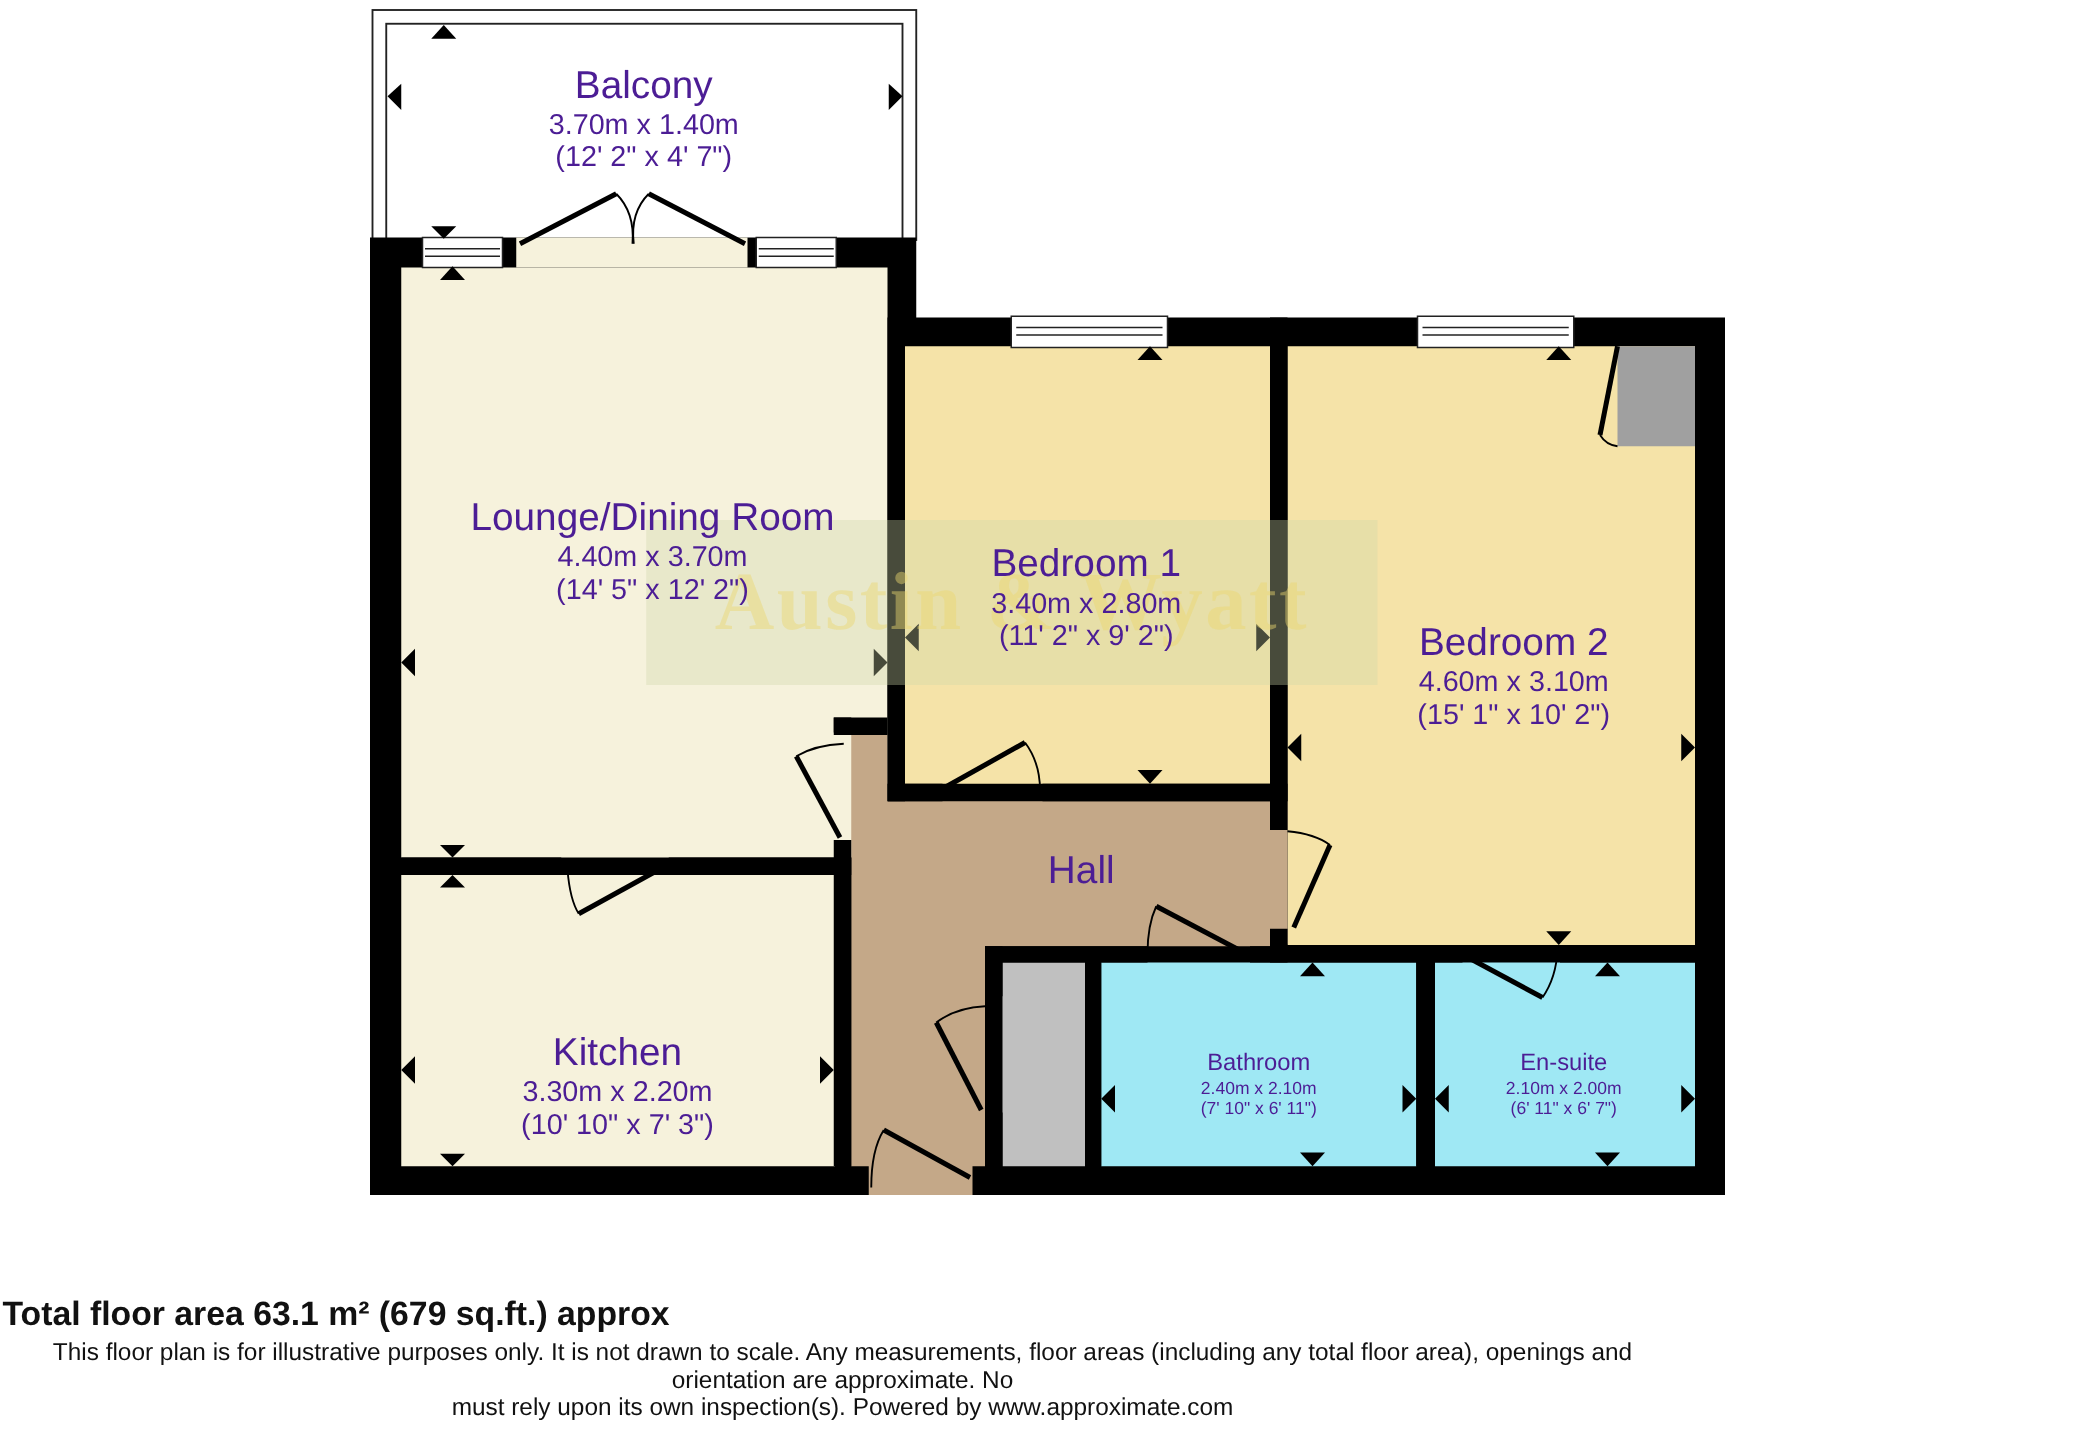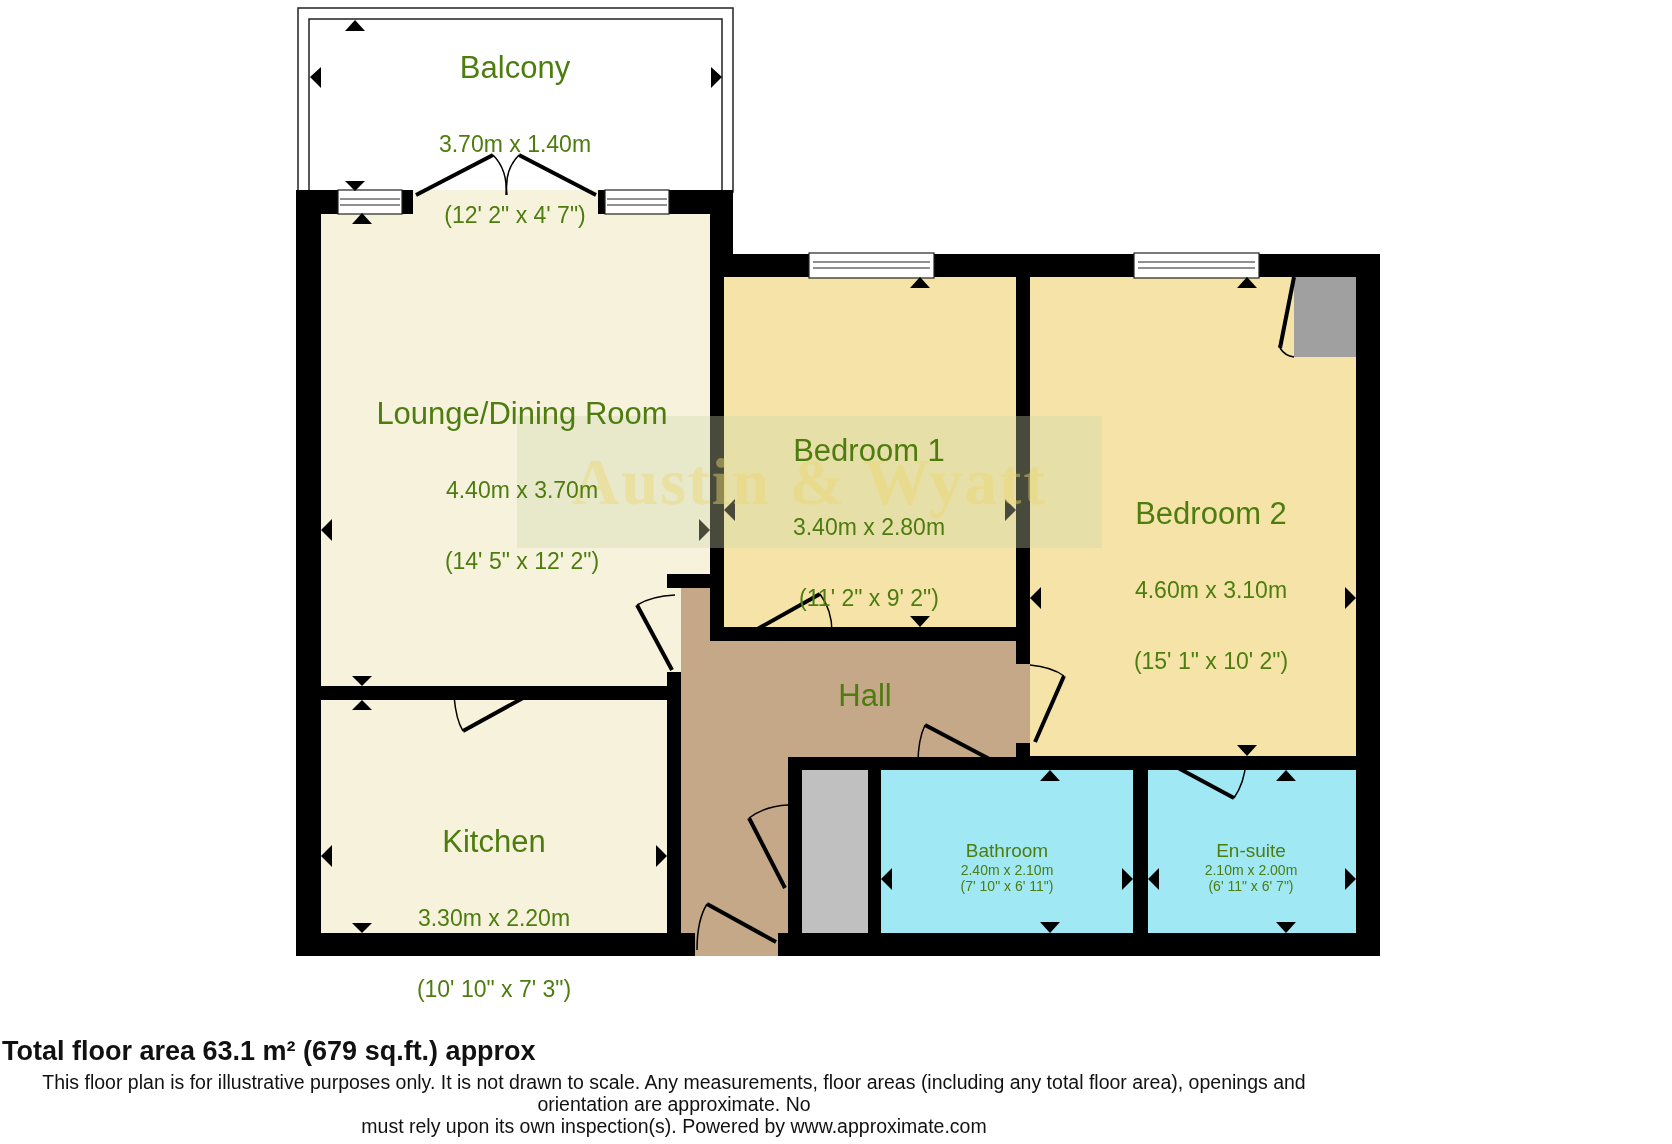--- a/index.html
+++ b/index.html
@@ -1,22 +1,22 @@
 <!DOCTYPE html>
 <html><head>
 <meta charset="utf-8">
 <style>
   html, body { margin: 0; padding: 0; background: #ffffff; }
   body { width: 1672px; height: 1144px; position: relative; overflow: hidden; font-family: "Liberation Sans", sans-serif; }
   #plan { position: absolute; left: 0; top: 0; }
-  .label { position: absolute; text-align: center; color: #4d7c0f; transform: translateX(-50%); white-space: nowrap; line-height: 1.15; }
+  .label { position: absolute; text-align: center; color: #4c1d95; transform: translateX(-50%); white-space: nowrap; line-height: 1.15; }
   .label .name { display: block; }
   .label .dim { display: block; }
   .lg .name { font-size: 31px; }
-  .lg .dim { font-size: 23px; margin-top: 45px; }
+  .lg .dim { font-size: 23px; }
   .sm .name { font-size: 19px; text-align: center; }
   .sm .dim { font-size: 14px; }
   .watermark { position: absolute; left: 517px; top: 416px; width: 585px; height: 132px; background: rgba(205, 215, 170, 0.35); display: flex; align-items: center; justify-content: center; font-family: "Liberation Serif", serif; font-weight: bold; font-size: 66px; color: rgba(235, 215, 110, 0.45); letter-spacing: 2px; pointer-events: none; }
   .total { position: absolute; left: 2px; top: 1036px; font-size: 27px; color: #111; font-weight: bold; }
   .disclaimer { position: absolute; left: 0; top: 1071px; width: 1348px; text-align: center; font-size: 19.5px; line-height: 22px; color: #111; }
 </style>
 </head>
 <body>
 
 <svg id="plan" width="1672" height="1144" viewBox="0 0 1672 1144" xmlns="http://www.w3.org/2000/svg">

